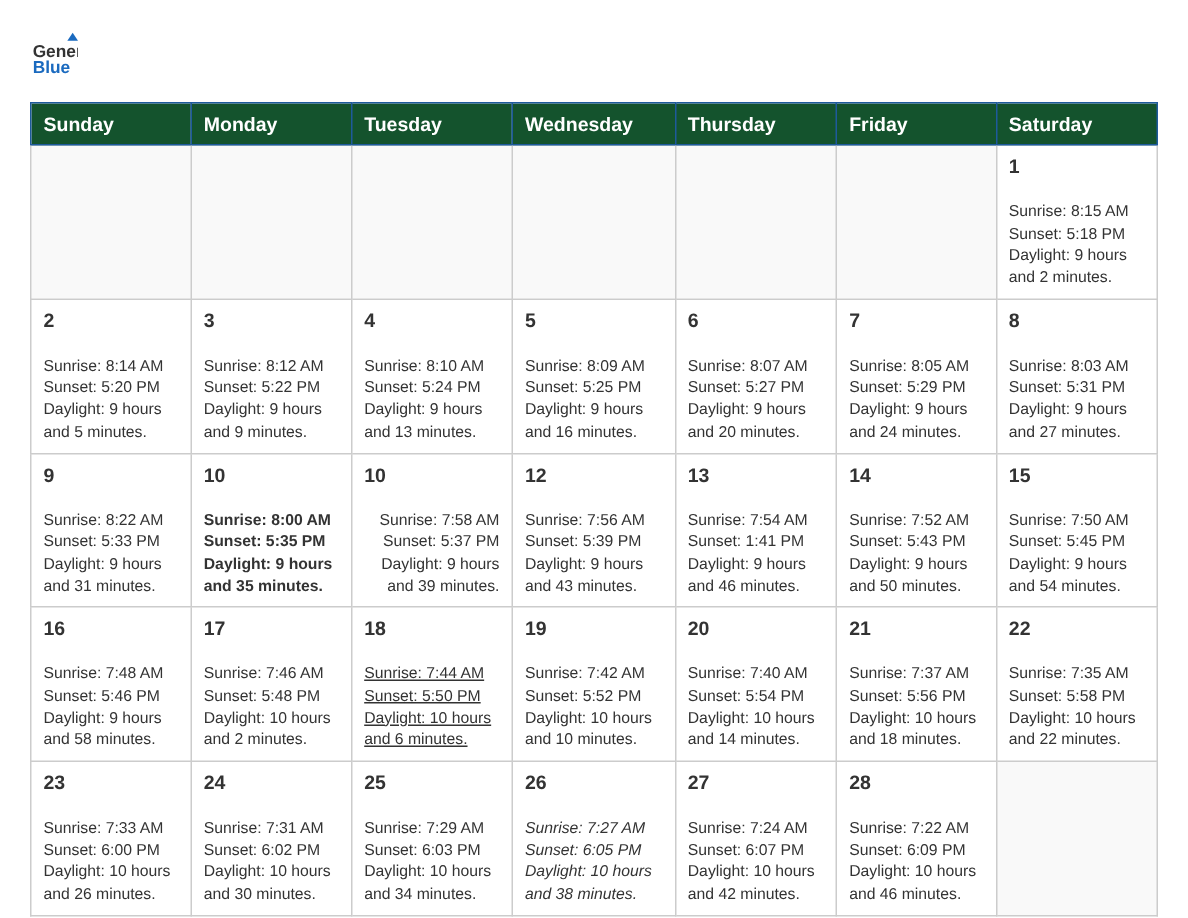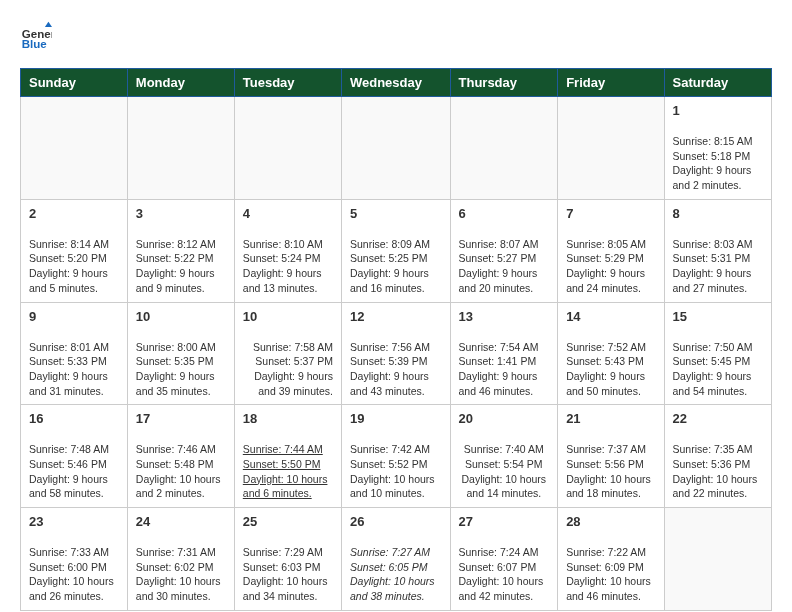--- a/index.html
+++ b/index.html
@@ -164,27 +164,27 @@
         <td>
           <span class="day-number">8</span>
           <div class="day-info" style="white-space: pre-line;">Sunrise: 8:03 AM
 Sunset: 5:31 PM
 Daylight: 9 hours and 27 minutes.</div>
         </td>
       </tr>
       <tr class="week-row">
         <td>
           <span class="day-number">9</span>
-          <div class="day-info" style="white-space: pre-line;">Sunrise: 8:01 AM
+          <div class="day-info" style="white-space: pre-line;">Sunrise: 8:22 AM
 Sunset: 5:33 PM
 Daylight: 9 hours and 31 minutes.</div>
         </td>
         <td>
           <span class="day-number">10</span>
-          <div class="day-info" style="white-space: pre-line;">Sunrise: 8:00 AM
+          <div class="day-info" style="white-space: pre-line; font-weight: bold;">Sunrise: 8:00 AM
 Sunset: 5:35 PM
 Daylight: 9 hours and 35 minutes.</div>
         </td>
         <td>
           <span class="day-number">10</span>
           <div class="day-info" style="white-space: pre-line; text-align: right;">Sunrise: 7:58 AM
 Sunset: 5:37 PM
 Daylight: 9 hours and 39 minutes.</div>
         </td>
         <td>
@@ -232,34 +232,34 @@
 Daylight: 10 hours and 6 minutes.</div>
         </td>
         <td>
           <span class="day-number">19</span>
           <div class="day-info" style="white-space: pre-line;">Sunrise: 7:42 AM
 Sunset: 5:52 PM
 Daylight: 10 hours and 10 minutes.</div>
         </td>
         <td>
           <span class="day-number">20</span>
-          <div class="day-info" style="white-space: pre-line; text-align: center;">Sunrise: 7:40 AM
+          <div class="day-info" style="white-space: pre-line;">Sunrise: 7:40 AM
 Sunset: 5:54 PM
 Daylight: 10 hours and 14 minutes.</div>
         </td>
         <td>
           <span class="day-number">21</span>
           <div class="day-info" style="white-space: pre-line;">Sunrise: 7:37 AM
 Sunset: 5:56 PM
 Daylight: 10 hours and 18 minutes.</div>
         </td>
         <td>
           <span class="day-number">22</span>
           <div class="day-info" style="white-space: pre-line;">Sunrise: 7:35 AM
-Sunset: 5:36 PM
+Sunset: 5:58 PM
 Daylight: 10 hours and 22 minutes.</div>
         </td>
       </tr>
       <tr class="week-row">
         <td>
           <span class="day-number">23</span>
           <div class="day-info" style="white-space: pre-line;">Sunrise: 7:33 AM
 Sunset: 6:00 PM
 Daylight: 10 hours and 26 minutes.</div>
         </td>

